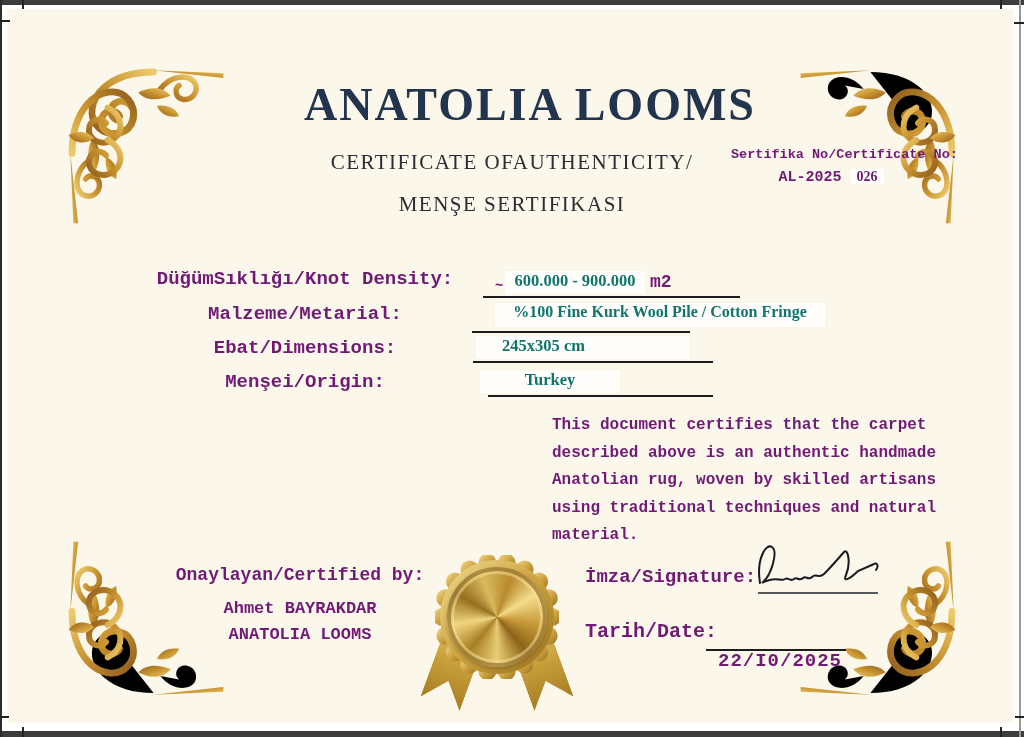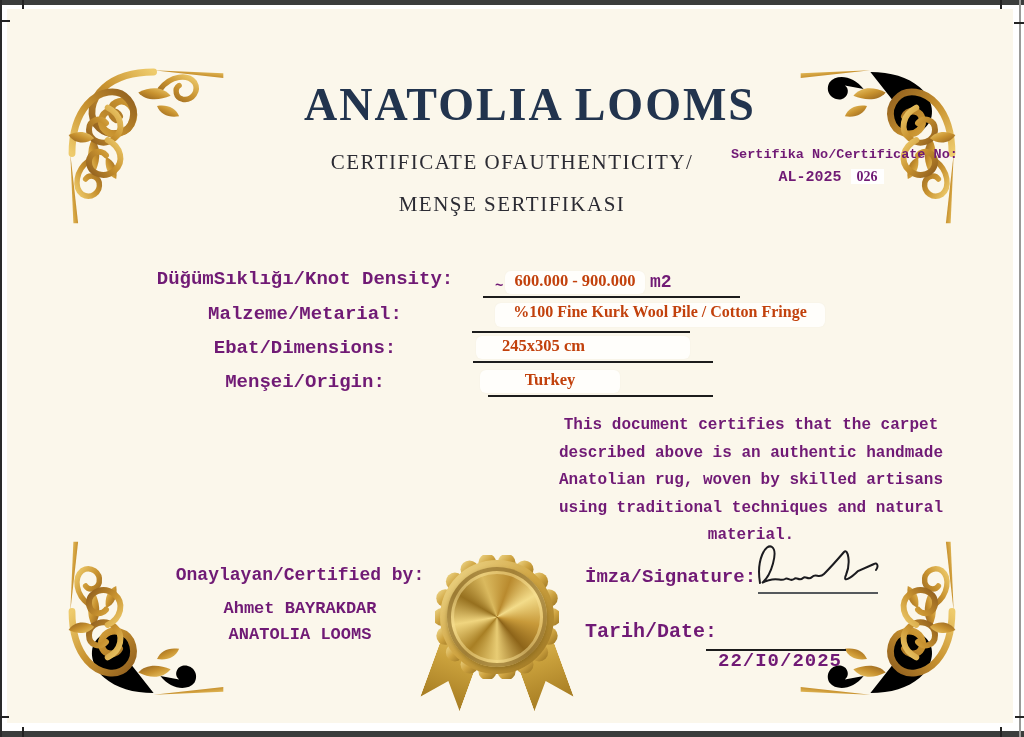--- a/index.html
+++ b/index.html
@@ -6,42 +6,42 @@
   body{background:#e8e8e8;font-family:"Liberation Sans",sans-serif;}
   .page{position:relative;width:1024px;height:737px;background:#ffffff;overflow:hidden;margin:0 auto;}
   .cream{position:absolute;left:7px;top:9px;width:1006px;height:714px;background:#FBF7EB;}
   .band-top{position:absolute;left:0;top:0;width:1024px;height:5px;background:#3b3d3c;}
   .band-bottom{position:absolute;left:0;top:731px;width:1024px;height:6px;background:#3b3d3c;}
   .line-left{position:absolute;left:0;top:0;width:2px;height:737px;background:#2a2a2a;}
   .line-right{position:absolute;left:1019px;top:0;width:2px;height:737px;background:#9a9a98;}
   .cropmark{position:absolute;background:#222;}
 
   .mono{font-family:"Liberation Mono","DejaVu Sans Mono",monospace;font-weight:bold;color:#701a75;}
-  .serifval{font-family:"Liberation Serif","DejaVu Serif",serif;font-weight:bold;color:#c2410c;border-radius:6px;}
+  .serifval{font-family:"Liberation Serif","DejaVu Serif",serif;font-weight:bold;color:#0f766e;}
 
   .title{position:absolute;left:230px;top:78px;width:600px;text-align:center;
          font-family:"Liberation Serif","DejaVu Serif",serif;font-size:46px;font-weight:600;
          letter-spacing:2px;color:#22344E;}
   .subtitle1{position:absolute;left:262px;top:150px;width:500px;text-align:center;
          font-family:"Liberation Serif","DejaVu Serif",serif;font-size:21px;letter-spacing:1.5px;color:#2b2b33;}
   .subtitle2{position:absolute;left:262px;top:192px;width:500px;text-align:center;
          font-family:"Liberation Serif","DejaVu Serif",serif;font-size:21px;letter-spacing:1.5px;color:#2b2b33;}
 
   .certno-label{position:absolute;left:731px;top:147px;font-size:13.5px;}
   .certno-line{position:absolute;left:731px;top:169px;width:200px;text-align:center;font-size:15px;}
   .certno-value-strip{background:#fff;padding:0 6px;font-family:"Liberation Serif",serif;font-size:14px;font-weight:bold;}
 
   .field-label{position:absolute;text-align:center;font-size:19px;left:120px;width:370px;}
   .underline{position:absolute;height:2px;background:#1c1c1c;}
   .value-strip{position:absolute;background:#fffefb;text-align:center;font-size:16.5px;box-shadow:0 0 2px rgba(0,0,0,0.04);}
   .tilde{position:absolute;font-size:14px;}
   .suffix{position:absolute;font-size:18px;}
 
   .para{position:absolute;text-align:center;font-size:16.5px;line-height:29px;}
-  .para-en{position:absolute;text-align:center;font-size:16px;line-height:27.5px;}
+  .para-en{position:absolute;text-align:left;font-size:16px;line-height:27.5px;}
 
   .certifiedby{position:absolute;left:150px;top:565px;width:300px;text-align:center;font-size:18px;}
   .certname{position:absolute;left:150px;top:599px;width:300px;text-align:center;font-size:17px;}
   .certcompany{position:absolute;left:150px;top:625px;width:300px;text-align:center;font-size:17px;}
 
   .sig-label{position:absolute;left:585px;top:566px;font-size:19px;}
   .sig-underline{position:absolute;left:758px;top:592px;width:120px;height:2px;background:#55595c;}
   .sig-svg{position:absolute;left:748px;top:535px;}
   .date-label{position:absolute;left:585px;top:620px;font-size:20px;}
   .date-value{position:absolute;left:718px;top:650px;font-size:19px;letter-spacing:1px;text-align:center;}

